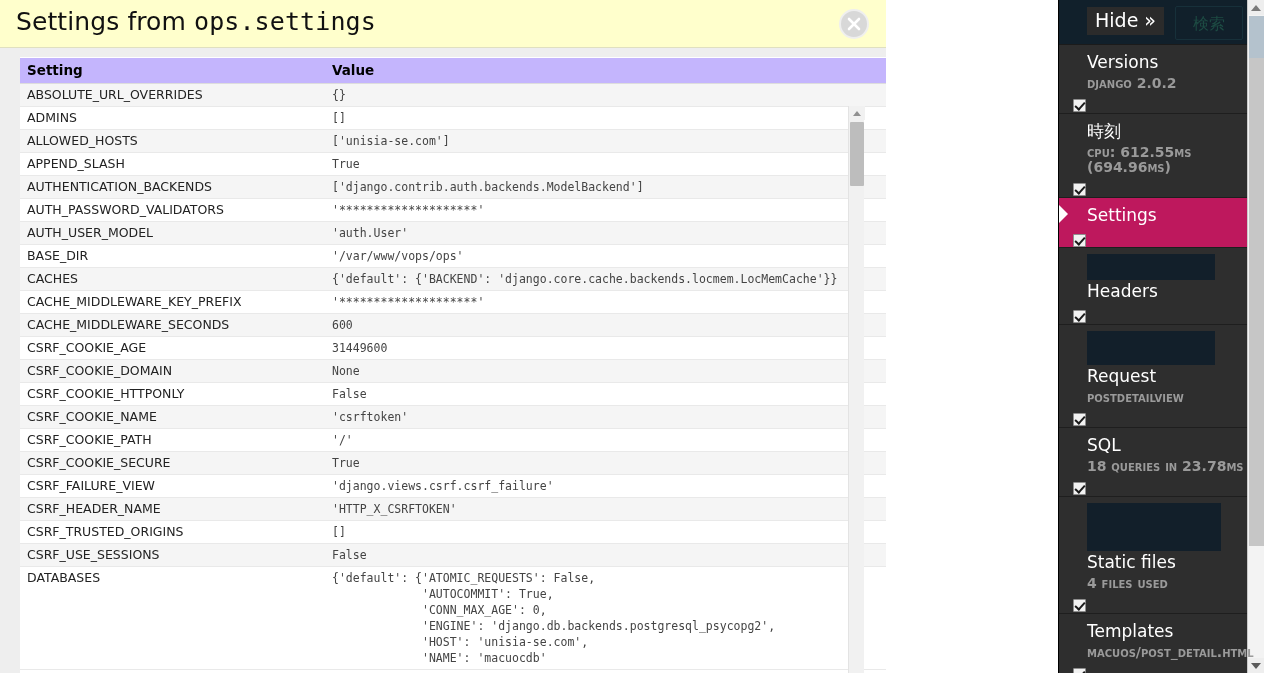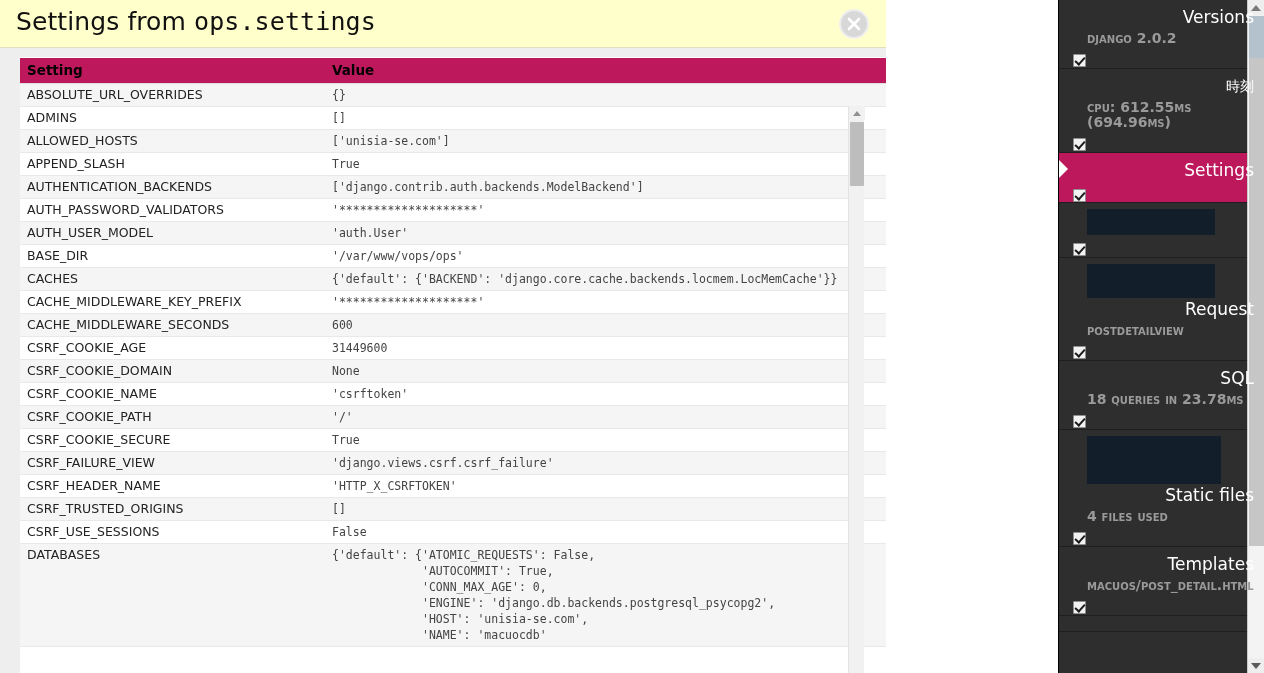--- a/index.html
+++ b/index.html
@@ -76,21 +76,21 @@
     width: 100%;
     border-collapse: collapse;
     table-layout: fixed;
   }
   table#settings-table th {
     text-align: left;
     font-size: 13.5px;
     font-weight: bold;
     color: #000000;
     padding: 4px 6px 5px 6px;
-    background: #be185d;
+    background: #c4b5fd;
     border-bottom: 1px solid #dddddd;
     font-family: "DejaVu Sans", sans-serif;
   }
   table#settings-table th.col-setting { width: 305px; padding-left: 7px; }
   table#settings-table th.col-value { padding-left: 7px; }
 
   table#settings-table td {
     font-size: 12px;
     color: #333333;
     padding: 3px 6px 3px 7px;
@@ -205,23 +205,22 @@
     border-top: 9px solid transparent;
     border-bottom: 9px solid transparent;
     border-left: 9px solid #ffffff;
   }
   .panel-title {
     font-size: 17px;
     color: #ffffff;
     font-weight: normal;
     line-height: 22px;
     white-space: nowrap;
-    text-align: right;
-  }
-  .panel-title.jp { font-size: 14px; }
+  }
+  .panel-title.jp { font-size: 17px; }
   .panel-subtitle {
     font-size: 14px;
     color: #9a9a9a;
     line-height: 15px;
     margin-top: 3px;
     font-variant: small-caps;
     text-transform: lowercase;
     white-space: nowrap;
     overflow: hidden;
     font-weight: bold;
@@ -370,20 +369,24 @@
               </tr>
               <tr>
                 <td class="setting-name">CSRF_COOKIE_AGE</td>
                 <td class="setting-value">31449600</td>
               </tr>
               <tr>
                 <td class="setting-name">CSRF_COOKIE_DOMAIN</td>
                 <td class="setting-value">None</td>
               </tr>
               <tr>
+                <td class="setting-name">CSRF_COOKIE_HTTPONLY</td>
+                <td class="setting-value">False</td>
+              </tr>
+              <tr>
                 <td class="setting-name">CSRF_COOKIE_NAME</td>
                 <td class="setting-value">'csrftoken'</td>
               </tr>
               <tr>
                 <td class="setting-name">CSRF_COOKIE_PATH</td>
                 <td class="setting-value">'/'</td>
               </tr>
               <tr>
                 <td class="setting-name">CSRF_COOKIE_SECURE</td>
                 <td class="setting-value">True</td>
@@ -418,37 +421,42 @@
       </div>
 
       <div id="table-scrollbar">
         <div id="table-scroll-up"></div>
         <div id="table-scroll-thumb"></div>
       </div>
     </div>
   </div>
 
   <div id="toolbar">
+    <div id="toolbar-header">
+      <div id="hide-button">Hide »</div>
+      <div id="search-ghost">検索</div>
+    </div>
     <div id="toolbar-panels">
         <div class="panel-item">
           <div class="panel-title">Versions</div>
           <div class="panel-subtitle">Django 2.0.2</div>
           <div class="panel-check"></div>
         </div>
         <div class="panel-item">
           <div class="panel-title jp">時刻</div>
           <div class="panel-subtitle wrap">CPU: 612.55ms (694.96ms)</div>
           <div class="panel-check"></div>
         </div>
         <div class="panel-item active">
           <div class="panel-title">Settings</div>
           <div class="panel-check"></div>
         </div>
         <div class="panel-item">
           <div class="item-hl" style="width: 128px; height: 26px; top: 0px;"></div>
+          <div class="panel-title">Headers</div>
           <div class="panel-check"></div>
         </div>
         <div class="panel-item">
           <div class="item-hl" style="width: 128px; height: 34px; top: 0px;"></div>
           <div class="panel-title">Request</div>
           <div class="panel-subtitle">PostDetailView</div>
           <div class="panel-check"></div>
         </div>
         <div class="panel-item">
           <div class="panel-title">SQL</div>

